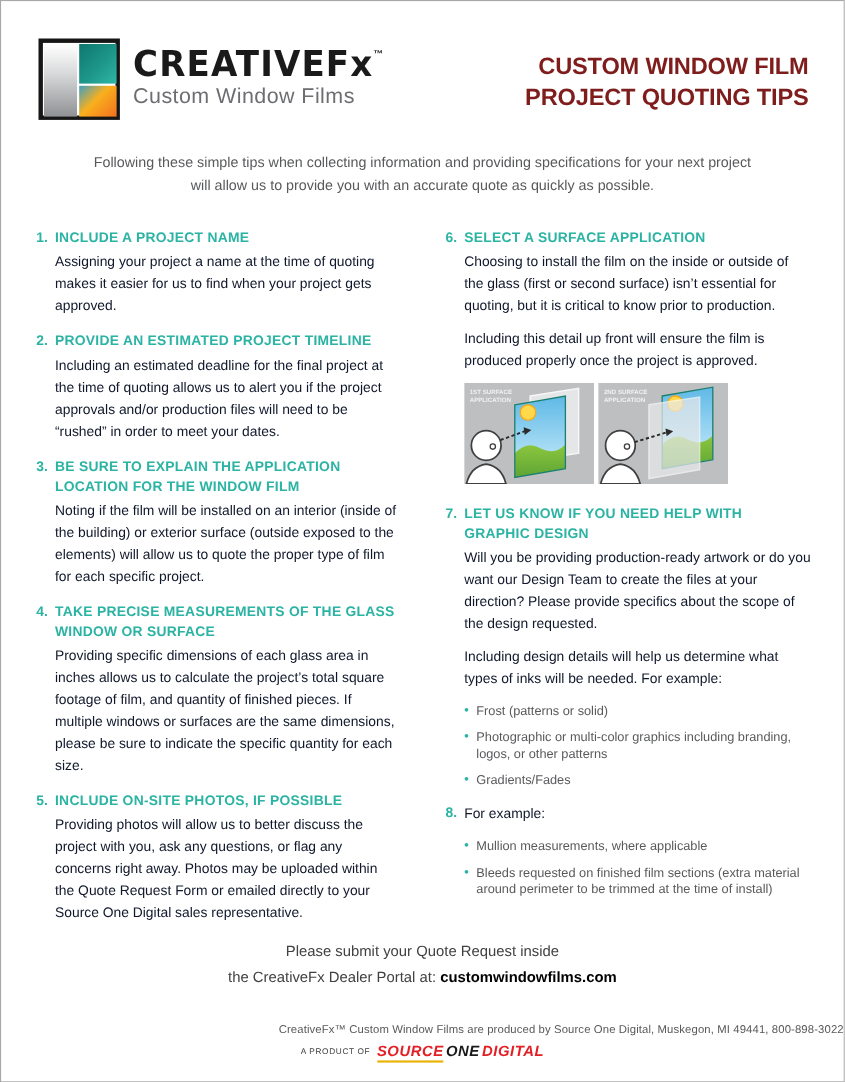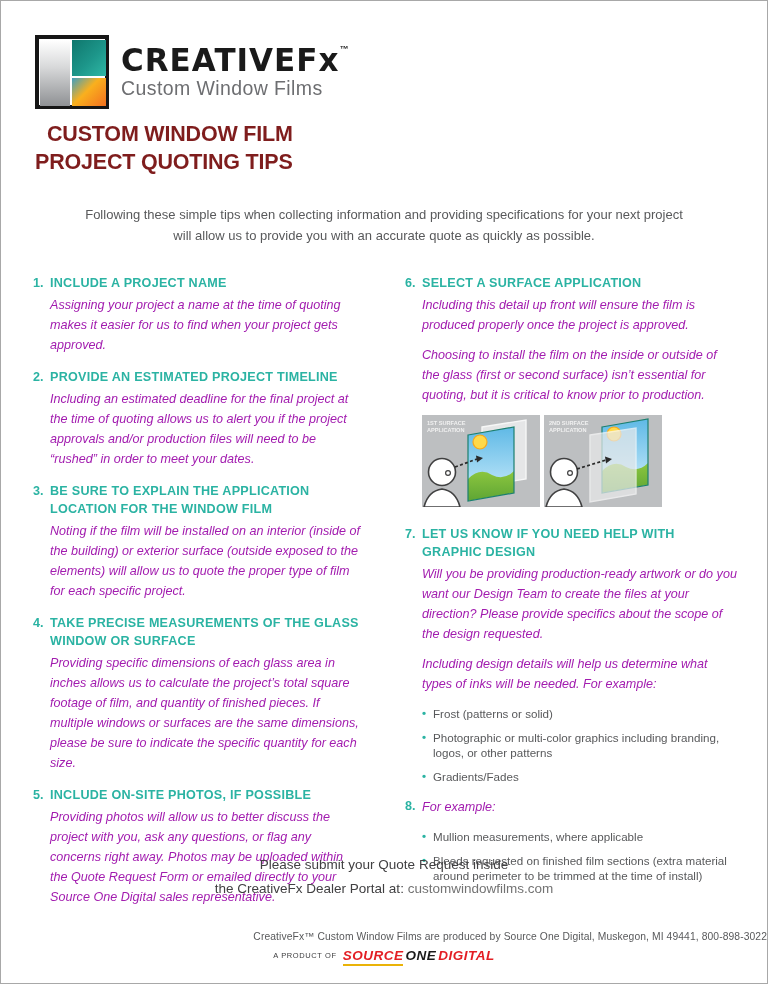--- a/index.html
+++ b/index.html
@@ -4,21 +4,21 @@
 <style>
   * { margin:0; padding:0; box-sizing:border-box; }
   html,body { background:#ffffff; font-family:"Liberation Sans", sans-serif; }
   .page {
     position:relative; width:768px; height:984px; margin:0 auto;
     background:#ffffff; border:1px solid #a8a8a8;
     box-shadow:2px 2px 3px rgba(0,0,0,.25);
     overflow:hidden; color:#58595b;
   }
   
-  .header { display:flex; justify-content:space-between; align-items:flex-start; padding:34px 32px 0 34px;flex-direction:column; }
+  .header { display:flex; justify-content:space-between; align-items:flex-start; padding:34px 32px 0 34px; }
   .logo-wrap { display:flex; align-items:center; gap:12px; }
   .logo-mark {
     width:74px; height:74px; border:4px solid #161616; background:#ffffff;
     display:grid; grid-template-columns:30px 34px; grid-template-rows:36px 28px;
     gap:2px; padding:1px;
   }
   .logo-mark .sq-silver { grid-row:1 / span 2; background:linear-gradient(180deg,#ffffff 0%,#d9dadb 40%,#8f9194 100%); }
   .logo-mark .sq-teal   { background:linear-gradient(135deg,#0f776d 0%,#1d968a 55%,#2fb7a5 100%); }
   .logo-mark .sq-orange { background:linear-gradient(135deg,#3f9fc0 0%,#f9b01e 45%,#f3701f 100%); }
   .logo-text .brand {
@@ -30,29 +30,29 @@
   .doc-title { text-align:right; font-size:21.5px; font-weight:800; color:#7f1d1d; line-height:1.28; letter-spacing:-.2px; margin-top:12px; }
   
   .intro { width:600px; margin:28px auto 0; text-align:center; font-size:13px; line-height:21px; color:#58595b; }
   
   .columns { display:flex; gap:42px; padding:0 30px 0 32px; margin-top:28px; }
   .col-left { width:331px; }
   .col-right { width:333px; }
   .tip { position:relative; padding-left:17px; margin-bottom:13px; }
   .tip-head { font-size:12.6px; font-weight:700; color:#2bb3a3; line-height:18px; letter-spacing:.25px; margin-bottom:3px; }
   .tip-num { position:absolute; left:0; top:0; font-size:12.6px; font-weight:700; color:#2bb3a3; line-height:18px; }
-  .tip p { font-size:12.6px; line-height:20px; color:#a21caf; margin-bottom:10px;font-style:italic; }
+  .tip p { font-size:12.6px; line-height:20px; color:#0f172a; margin-bottom:10px; }
   .tip p:last-child { margin-bottom:0; }
   .bullets { list-style:none; margin-top:12px; }
   .bullets li { position:relative; padding-left:11px; font-size:11.6px; line-height:15px; color:#58595b; margin-bottom:9px; }
   .bullets li::before { content:"•"; position:absolute; left:0; top:-1px; color:#2bb3a3; font-weight:700; }
   .illustration { margin:4px 0 18px 0; display:block; }
   
   .submit-block { position:absolute; left:0; right:0; top:852px; text-align:center; font-size:13.5px; line-height:24px; color:#414042; }
-  .submit-block .url { font-weight:400; color:#737373;margin-top:12px; }
+  .submit-block .url { font-weight:700; color:#000000;margin-top:12px; }
   .page-footer { position:absolute; left:0; right:0; top:930px; text-align:right; }
   .footer-line { font-size:10.3px; color:#58595b; letter-spacing:.1px; }
   .sod-line { margin-top:6px; display:flex; justify-content:center; align-items:center; gap:6px; }
   .product-of { font-size:7.5px; font-weight:400; color:#3c3c3e; letter-spacing:.6px; }
   .sod-logo { font-style:italic; font-weight:800; font-size:13.5px; letter-spacing:.5px; white-space:nowrap; }
   .sod-source { color:#e31e24; border-bottom:2px solid #eab308; padding-bottom:1px; }
   .sod-one { color:#1a1a1a; margin-left:2px; }
   .sod-digital { color:#e31e24; margin-left:2px; }
 </style>
 </head>
@@ -114,22 +114,22 @@
         <p>Providing photos will allow us to better discuss the project with you, ask any questions, or flag any concerns right away. Photos may be uploaded within the Quote Request Form or emailed directly to your Source One Digital sales representative.</p>
       </div>
 
     </div>
 
     <div class="col-right">
 
       <div class="tip">
         <span class="tip-num">6.</span>
         <div class="tip-head">SELECT A SURFACE APPLICATION</div>
+        <p>Choosing to install the film on the inside or outside of the glass (first or second surface) isn’t essential for quoting, but it is critical to know prior to production.</p>
         <p>Including this detail up front will ensure the film is produced properly once the project is approved.</p>
-        <p>Choosing to install the film on the inside or outside of the glass (first or second surface) isn’t essential for quoting, but it is critical to know prior to production.</p>
 
         <svg class="illustration" width="240" height="92" viewBox="0 0 240 92" xmlns="http://www.w3.org/2000/svg">
           <defs>
             <linearGradient id="sky" x1="0" y1="0" x2="0" y2="1">
               <stop offset="0" stop-color="#5fb9e6"></stop>
                 <stop offset="1" stop-color="#cfeefc"></stop>
             </linearGradient>
             <linearGradient id="grass" x1="0" y1="0" x2="0" y2="1">
               <stop offset="0" stop-color="#8cc63f"></stop>
                 <stop offset="1" stop-color="#5ea534"></stop>

